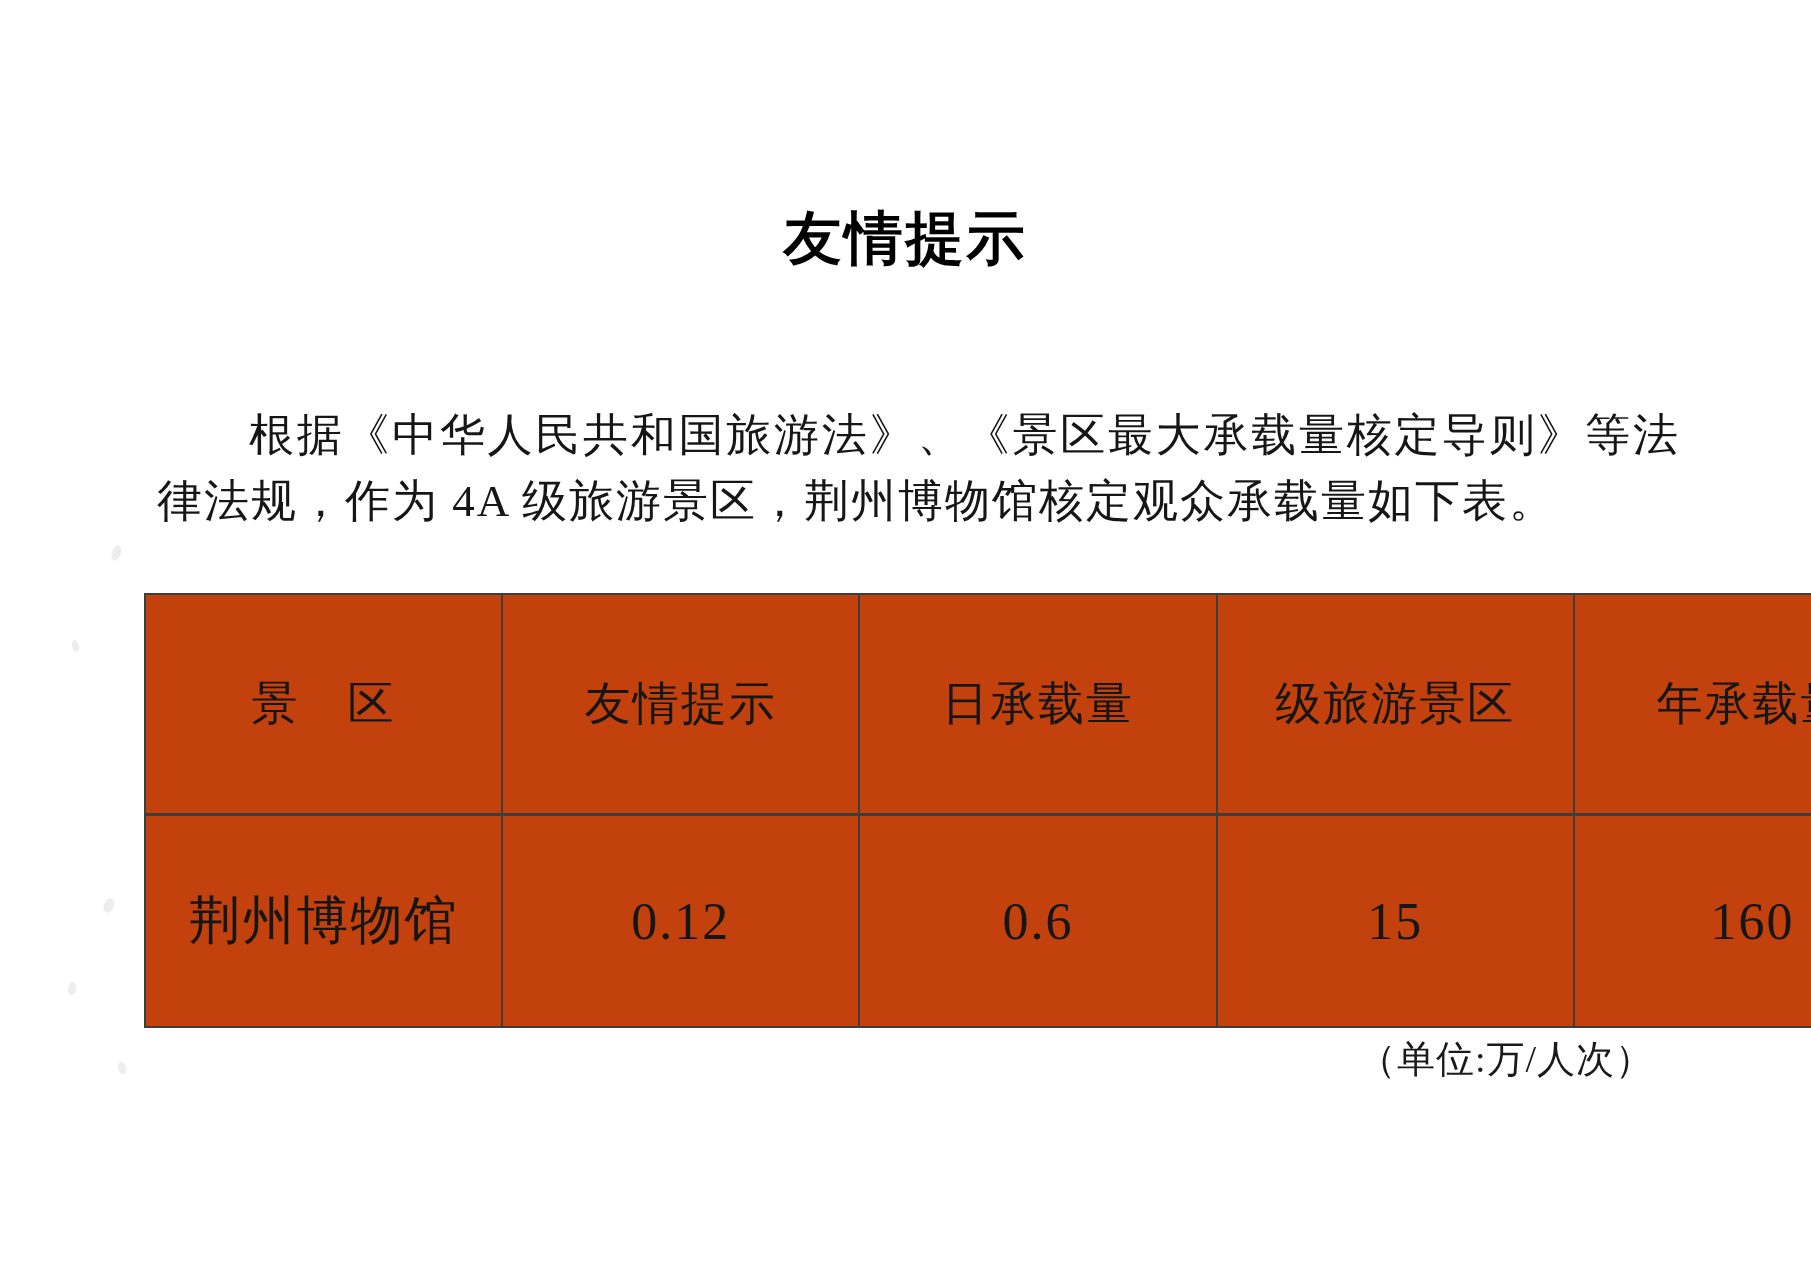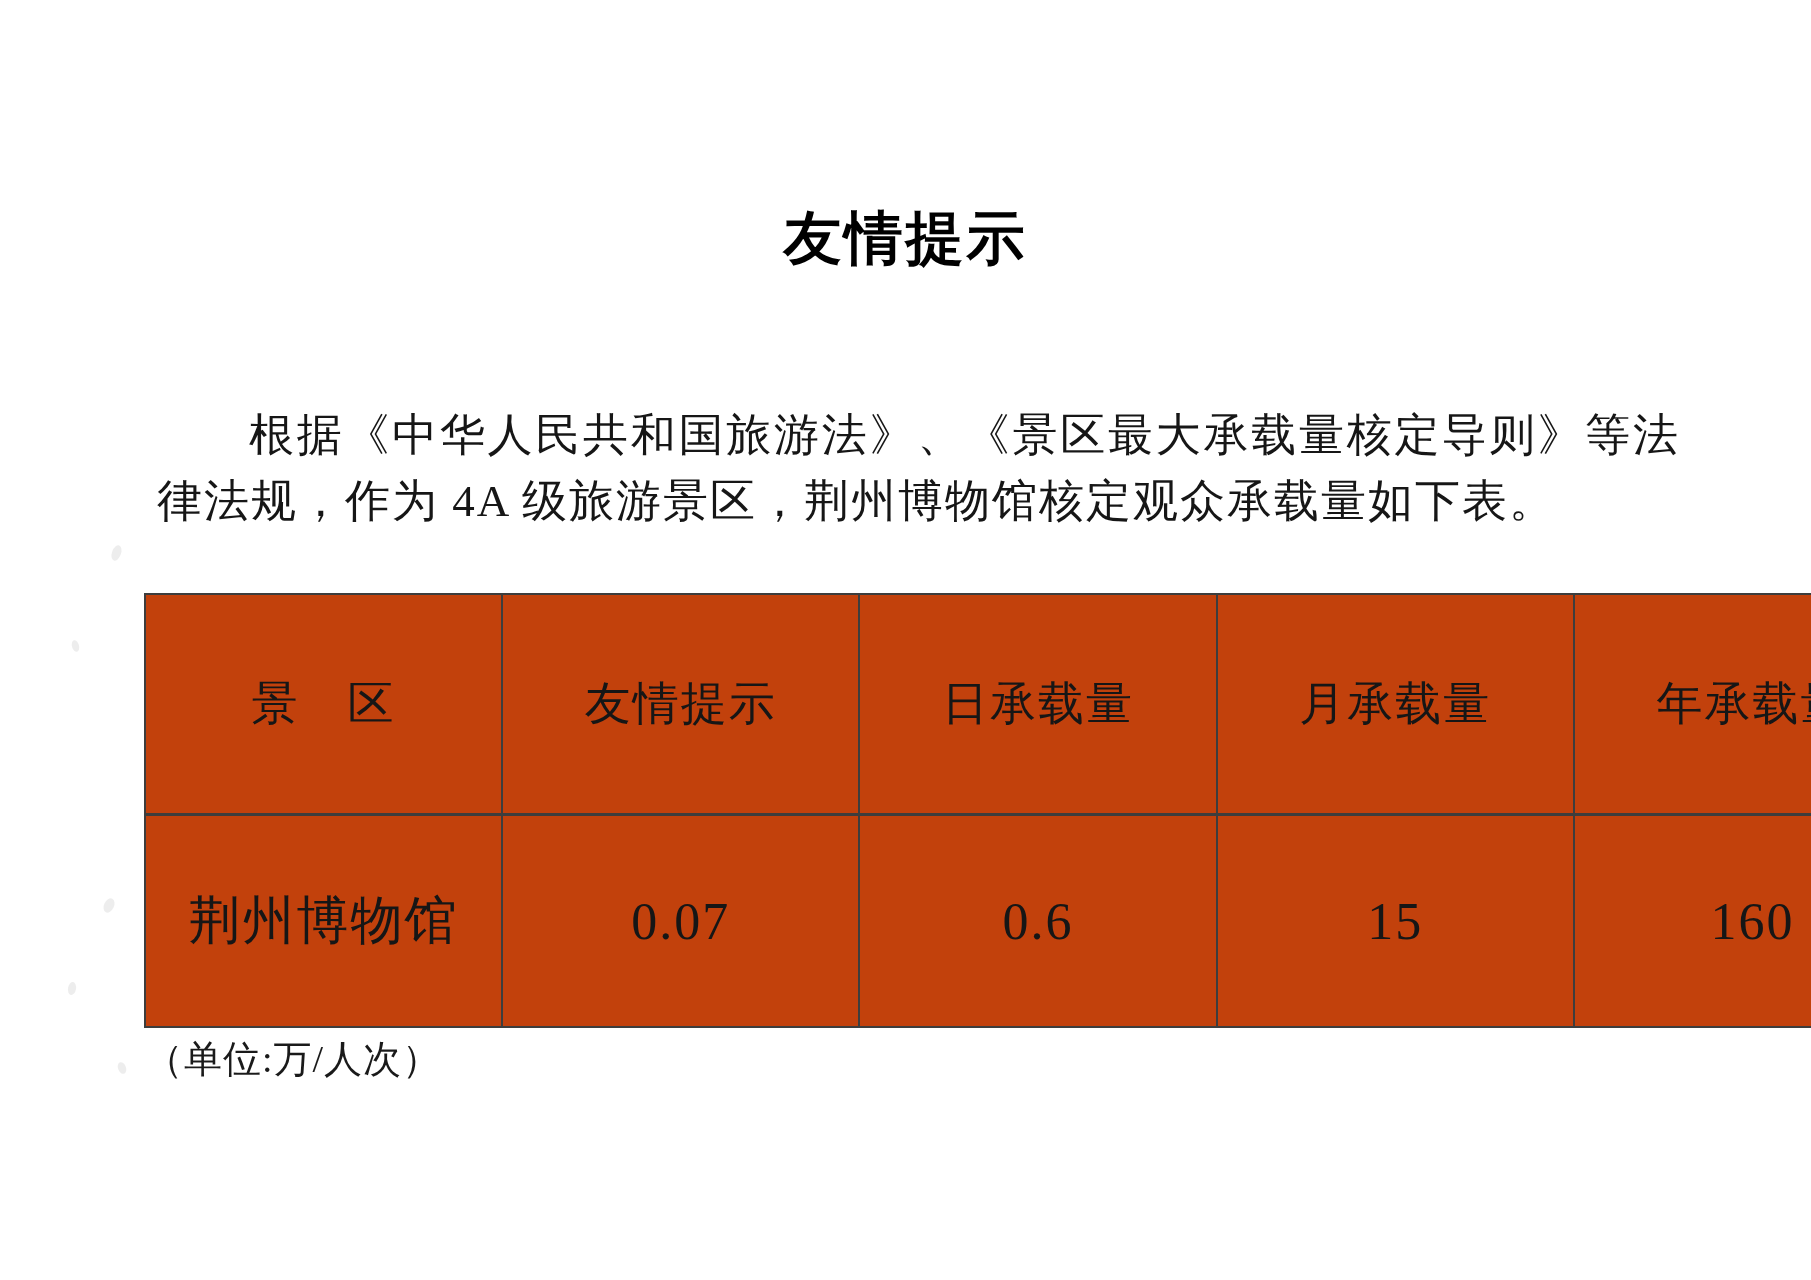--- a/index.html
+++ b/index.html
@@ -69,21 +69,21 @@
   .capacity-table tbody td {
     height: 210px;
     font-size: 52px;
     letter-spacing: 2px;
   }
   .unit-note {
     position: absolute;
     top: 1035px;
     left: 145px;
     width: 1509px;
-    text-align: left;
+    text-align: right;
     font-size: 38px;
     line-height: 48px;
     letter-spacing: 1px;
     color: #1a1a1a;
   }
   
   .scan-artifact {
     position: absolute;
     background: #d6d6d6;
     opacity: 0.45;
@@ -110,28 +110,28 @@
         <col style="width:20%">
         <col style="width:20%">
         <col style="width:20%">
         <col style="width:20%">
     </colgroup>
     <thead>
       <tr>
         <th>景　区</th>
         <th>友情提示</th>
         <th>日承载量</th>
-        <th>月承载量</th>
+        <th>级旅游景区</th>
         <th>年承载量</th>
       </tr>
     </thead>
     <tbody>
       <tr>
         <td>荆州博物馆</td>
-        <td>0.07</td>
+        <td>0.12</td>
         <td>0.6</td>
         <td>15</td>
         <td>160</td>
       </tr>
     </tbody>
   </table>
 
   <div class="unit-note">（单位:万/人次）</div>
 
   <span class="scan-artifact a1"></span>

